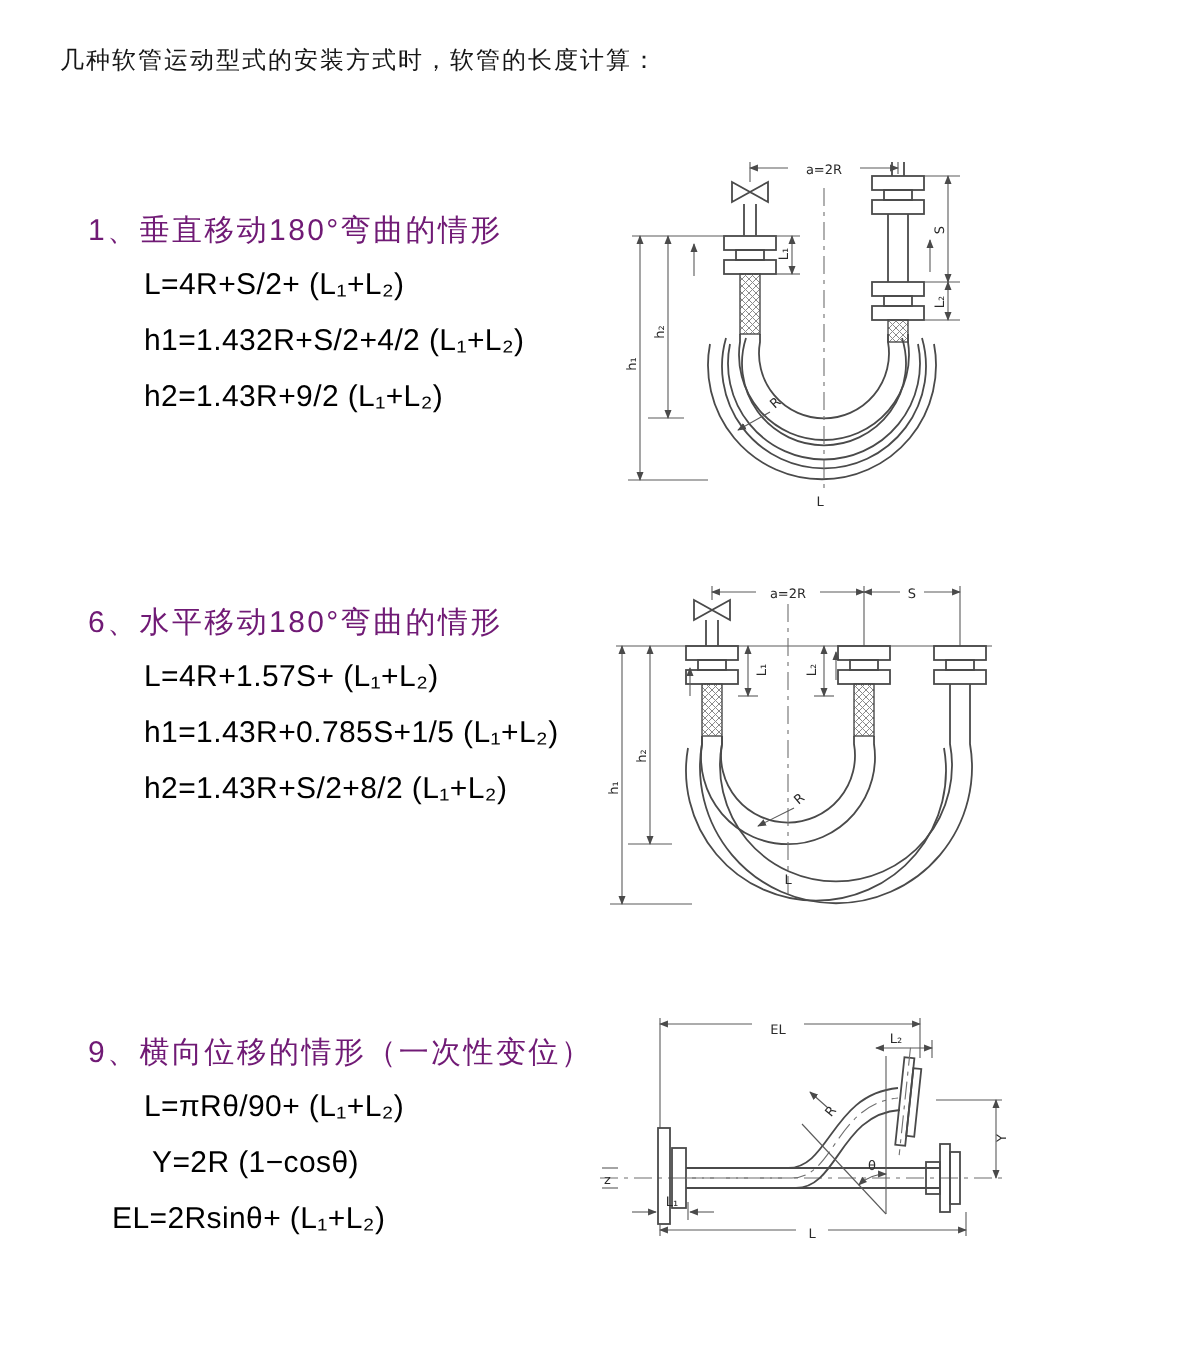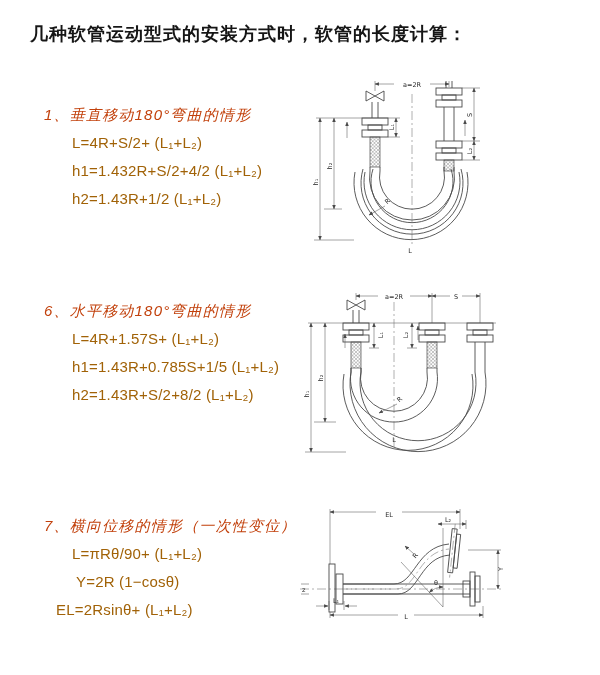--- a/index.html
+++ b/index.html
@@ -1,47 +1,47 @@
 <!DOCTYPE html>
 <html><head>
 <meta charset="utf-8">
 <style>
   html,body{margin:0;padding:0;}
   body{
     width:600px;height:675px;position:relative;background:#ffffff;
     font-family:"Liberation Sans",sans-serif;overflow:hidden;
   }
   .abs{position:absolute;white-space:nowrap;}
-  .title{font-size:18px;font-weight:bold;color:#161616;letter-spacing:1px;text-align:center;}
-  .heading{font-size:15px;color:#c2410c;letter-spacing:1.2px;font-style:italic;}
-  .formula{font-size:15px;color:#a16207;letter-spacing:.2px;
+  .title{font-size:12px;font-weight:normal;color:#161616;letter-spacing:1px;text-align:center;}
+  .heading{font-size:15px;color:#701a75;letter-spacing:1.2px;}
+  .formula{font-size:15px;color:#000000;letter-spacing:.2px;
     font-family:"Liberation Sans","DejaVu Sans",sans-serif;}
   svg{position:absolute;overflow:visible;}
   .ln{stroke:#4a4a4a;stroke-width:.9;fill:none;}
   .tn{stroke:#5a5a5a;stroke-width:.55;fill:none;}
   .cl{stroke:#6f6f6f;stroke-width:.55;fill:none;stroke-dasharray:9 3 2 3;}
   .wh{fill:#ffffff;stroke:none;}
   text{fill:#2a2a2a;font-family:"DejaVu Sans",sans-serif;font-size:6.5px;}
 </style>
 </head>
 <body>
 
 <div class="abs title" style="left:30px;top:22px">几种软管运动型式的安装方式时，软管的长度计算：</div>
 
 <div class="abs heading" style="left:44px;top:106px">1、垂直移动180°弯曲的情形</div>
 <div class="abs formula" style="left:72px;top:134px">L=4R+S/2+ (L₁+L₂)</div>
 <div class="abs formula" style="left:72px;top:162px">h1=1.432R+S/2+4/2 (L₁+L₂)</div>
-<div class="abs formula" style="left:72px;top:190px">h2=1.43R+1/2 (L₁+L₂)</div>
+<div class="abs formula" style="left:72px;top:190px">h2=1.43R+9/2 (L₁+L₂)</div>
 
 <div class="abs heading" style="left:44px;top:302px">6、水平移动180°弯曲的情形</div>
 <div class="abs formula" style="left:72px;top:330px">L=4R+1.57S+ (L₁+L₂)</div>
 <div class="abs formula" style="left:72px;top:358px">h1=1.43R+0.785S+1/5 (L₁+L₂)</div>
 <div class="abs formula" style="left:72px;top:386px">h2=1.43R+S/2+8/2 (L₁+L₂)</div>
 
-<div class="abs heading" style="left:44px;top:517px">7、横向位移的情形（一次性变位）</div>
+<div class="abs heading" style="left:44px;top:517px">9、横向位移的情形（一次性变位）</div>
 <div class="abs formula" style="left:72px;top:545px">L=πRθ/90+ (L₁+L₂)</div>
 <div class="abs formula" style="left:76px;top:573px">Y=2R (1−cosθ)</div>
 <div class="abs formula" style="left:56px;top:601px">EL=2Rsinθ+ (L₁+L₂)</div>
 
 <svg style="left:308px;top:66px" width="200" height="198" viewBox="0 0 200 198">
   <defs>
     <marker id="ar1" viewBox="0 0 10 10" refX="9" refY="5" markerWidth="8" markerHeight="8" orient="auto-start-reverse">
       <path d="M0,1 L10,5 L0,9 z" fill="#4a4a4a"></path>
     </marker>
     <pattern id="braid1" width="3.5" height="3.5" patternUnits="userSpaceOnUse">

